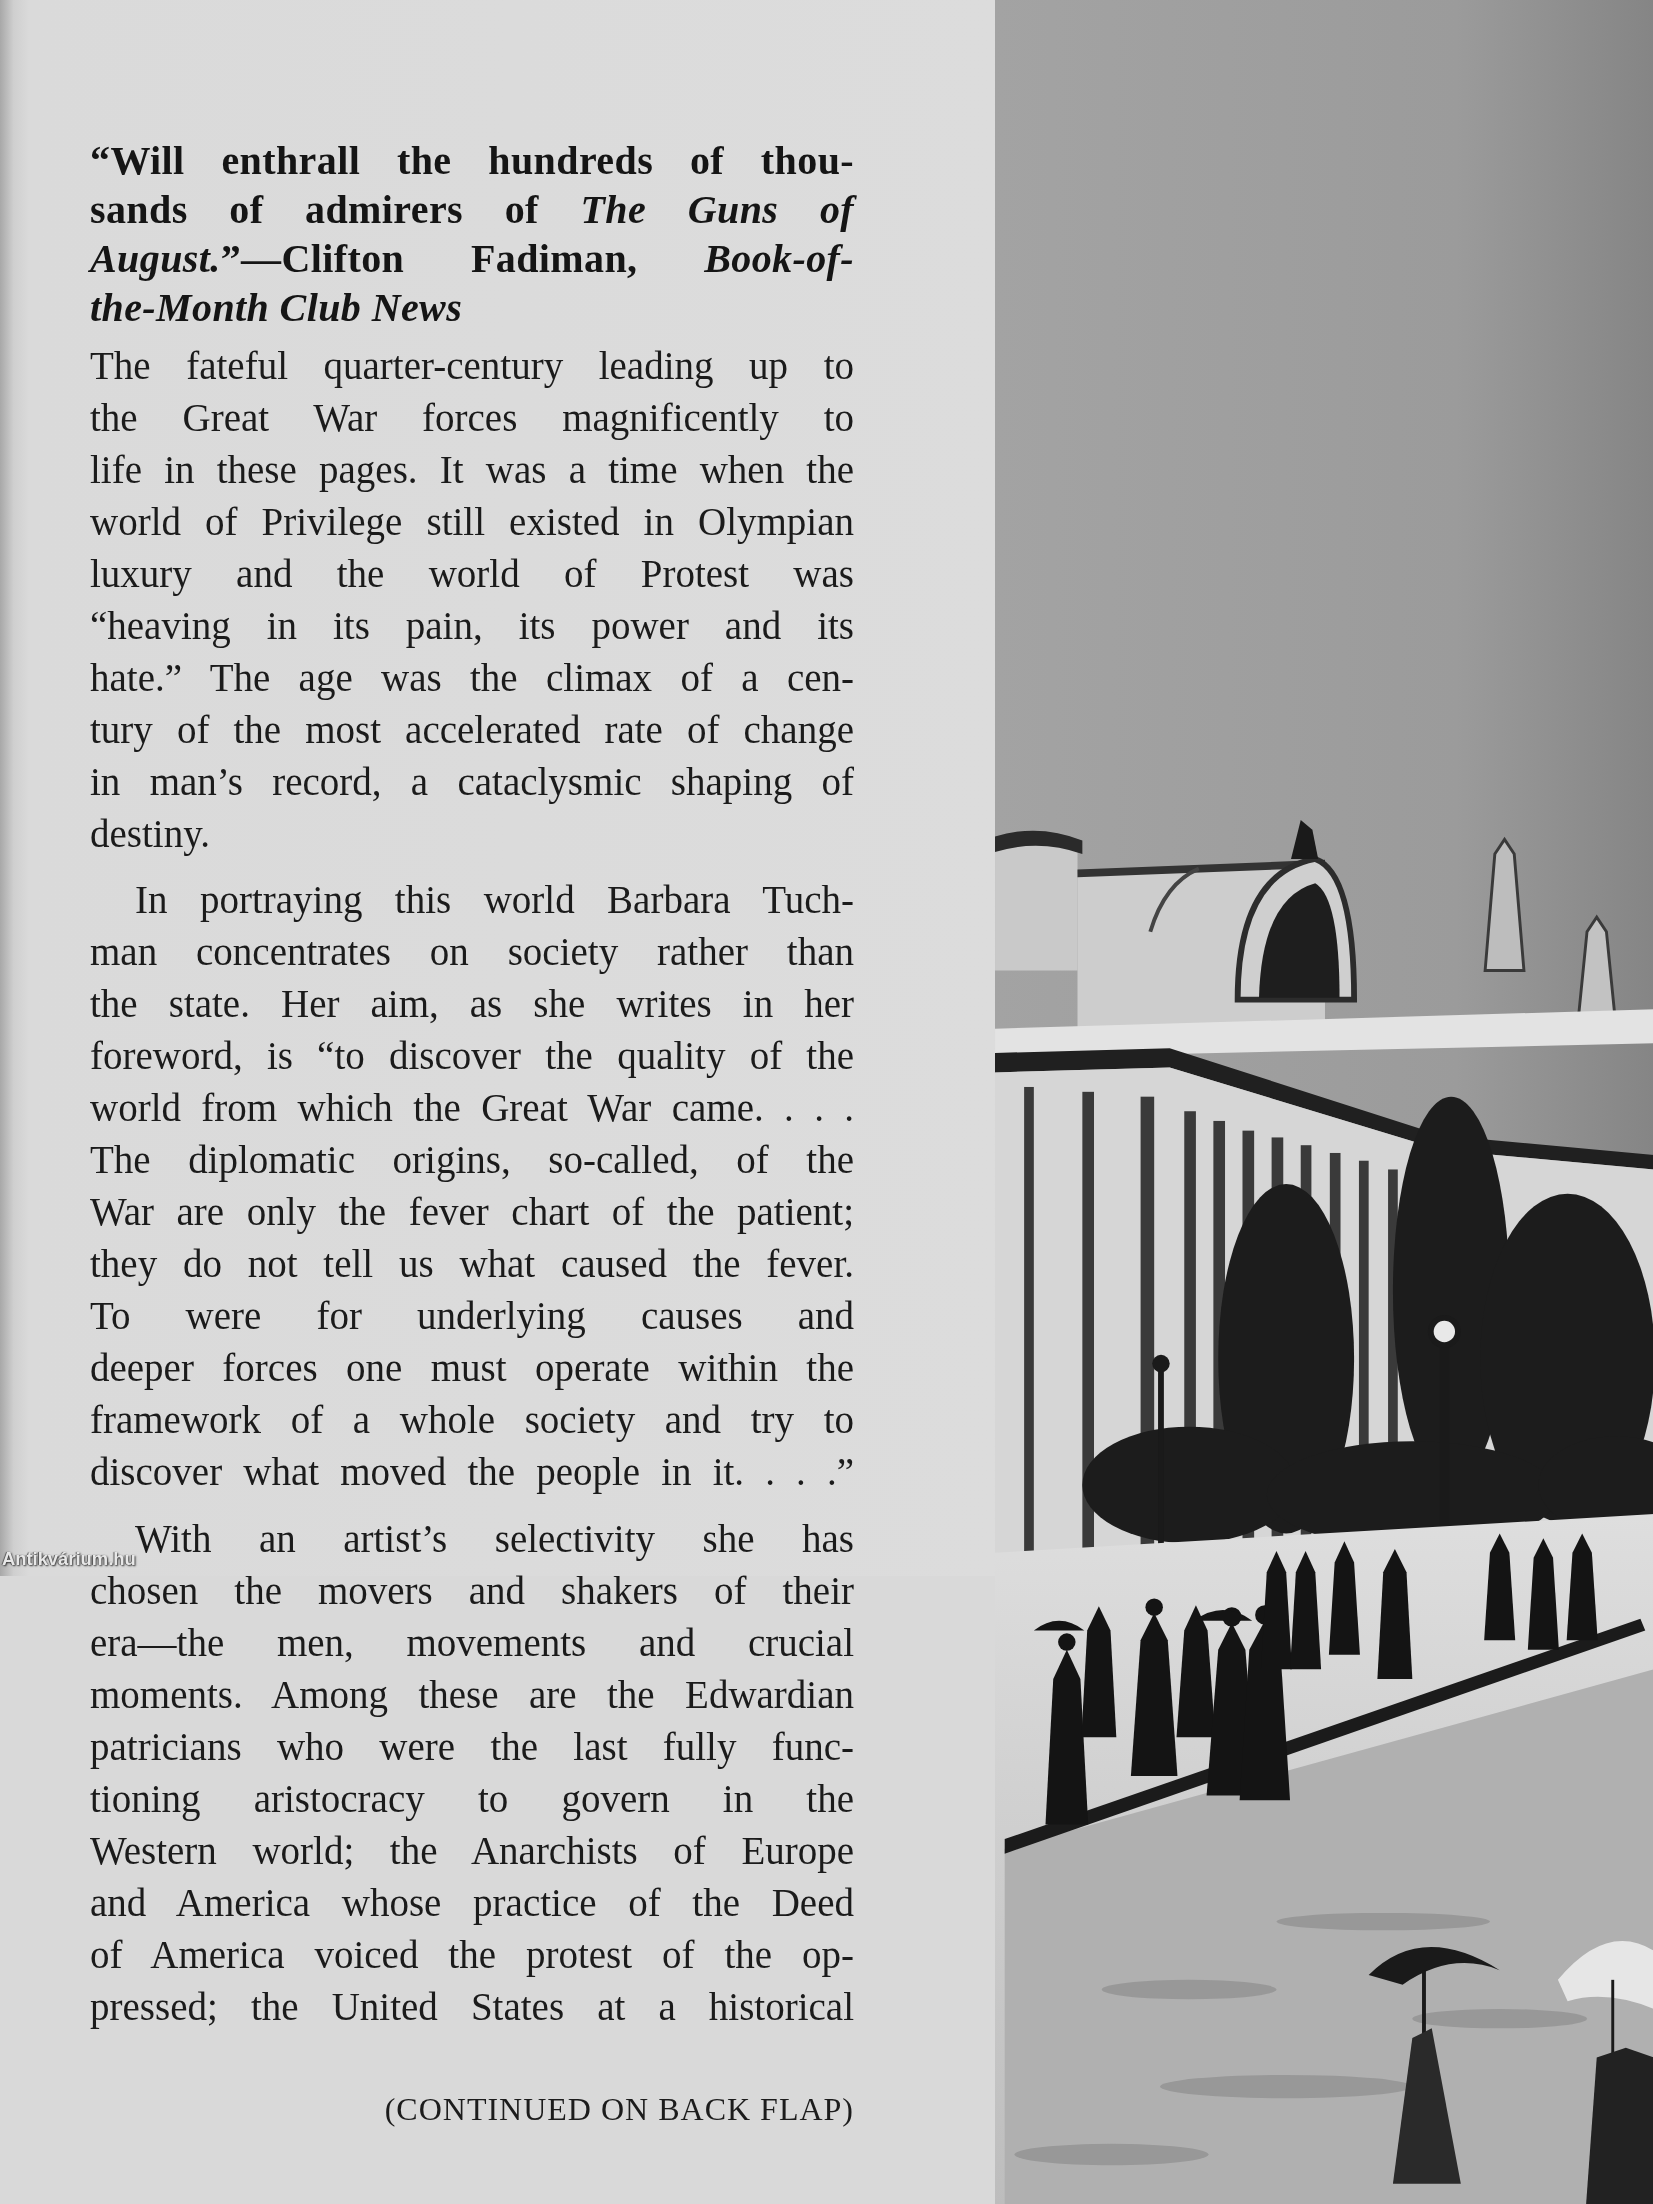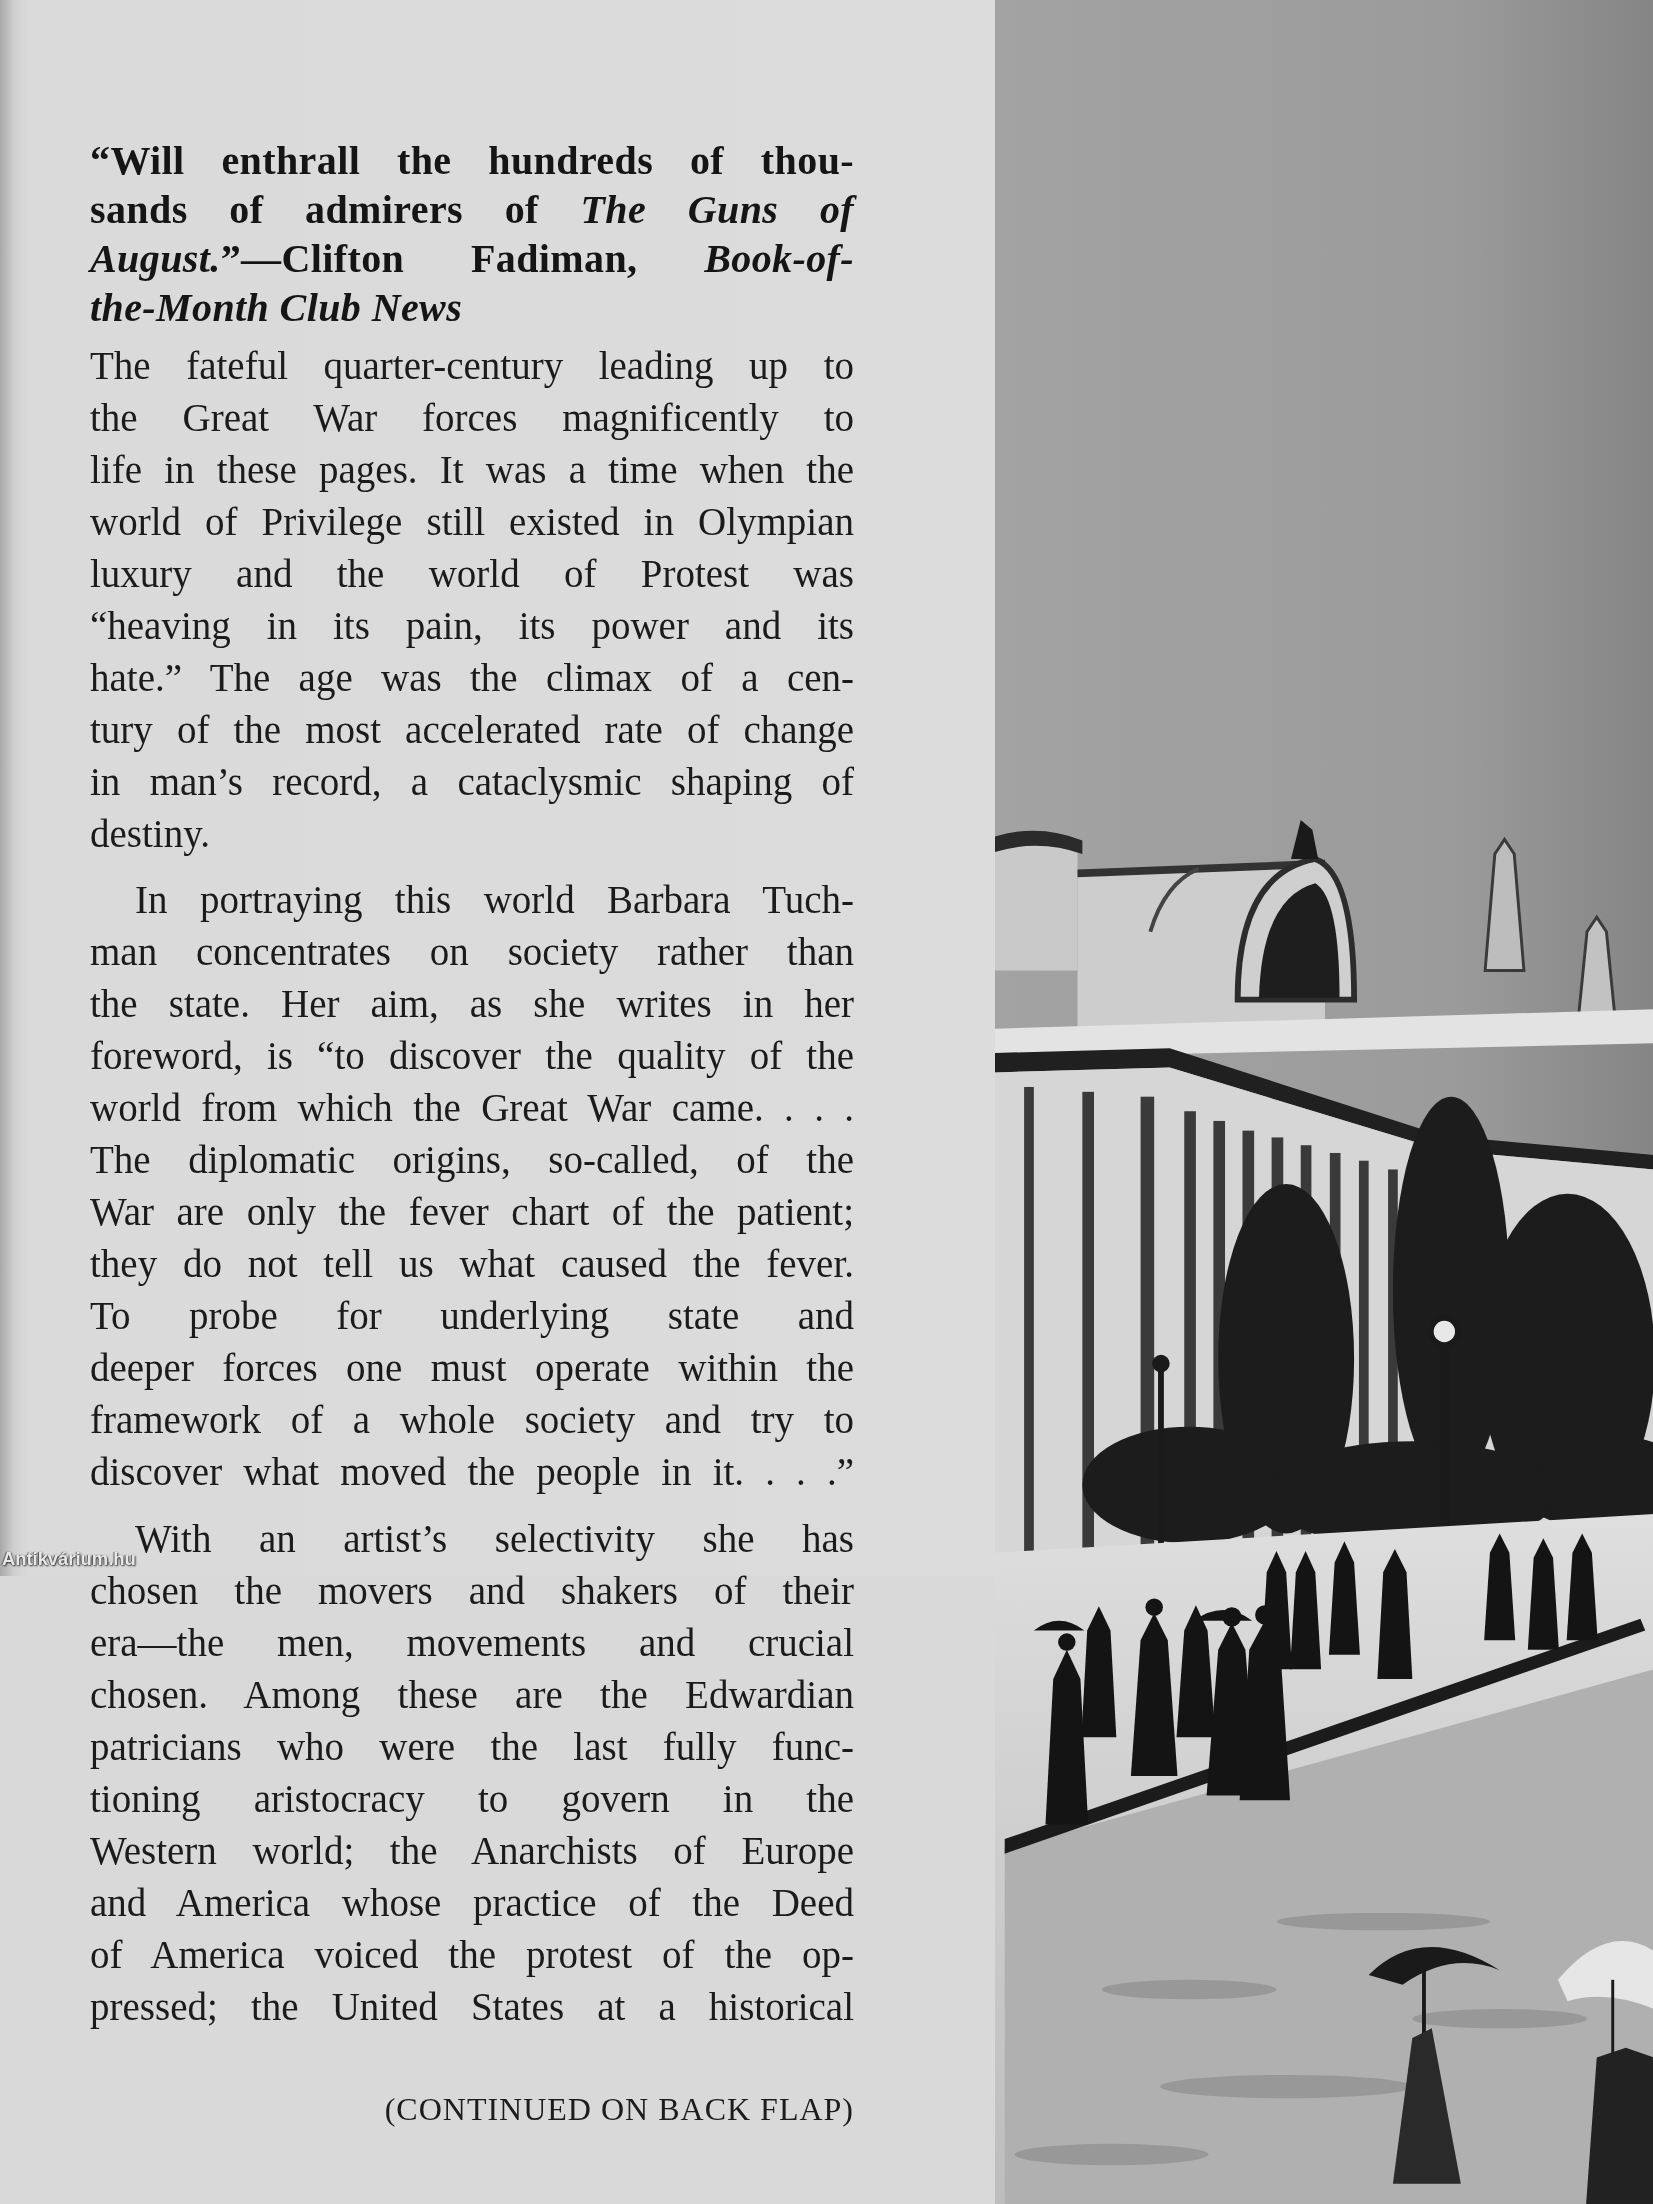--- a/index.html
+++ b/index.html
@@ -72,31 +72,31 @@
 
     <div class="para">
       <span class="line" style="padding-left:45px">In portraying this world Barbara Tuch-</span>
       <span class="line">man concentrates on society rather than</span>
       <span class="line">the state. Her aim, as she writes in her</span>
       <span class="line">foreword, is “to discover the quality of the</span>
       <span class="line">world from which the Great War came. . . .</span>
       <span class="line">The diplomatic origins, so-called, of the</span>
       <span class="line">War are only the fever chart of the patient;</span>
       <span class="line">they do not tell us what caused the fever.</span>
-      <span class="line">To probe for underlying state and</span>
+      <span class="line">To were for underlying causes and</span>
       <span class="line">deeper forces one must operate within the</span>
       <span class="line">framework of a whole society and try to</span>
       <span class="line">discover what moved the people in it. . . .”</span>
     </div>
 
     <div class="para">
       <span class="line" style="padding-left:45px">With an artist’s selectivity she has</span>
       <span class="line">chosen the movers and shakers of their</span>
       <span class="line">era—the men, movements and crucial</span>
-      <span class="line">chosen. Among these are the Edwardian</span>
+      <span class="line">moments. Among these are the Edwardian</span>
       <span class="line">patricians who were the last fully func-</span>
       <span class="line">tioning aristocracy to govern in the</span>
       <span class="line">Western world; the Anarchists of Europe</span>
       <span class="line">and America whose practice of the Deed</span>
       <span class="line">of America voiced the protest of the op-</span>
       <span class="line">pressed; the United States at a historical</span>
     </div>
 
     <div class="continued" style="top:1955px">(CONTINUED ON BACK FLAP)</div>
   </div>

